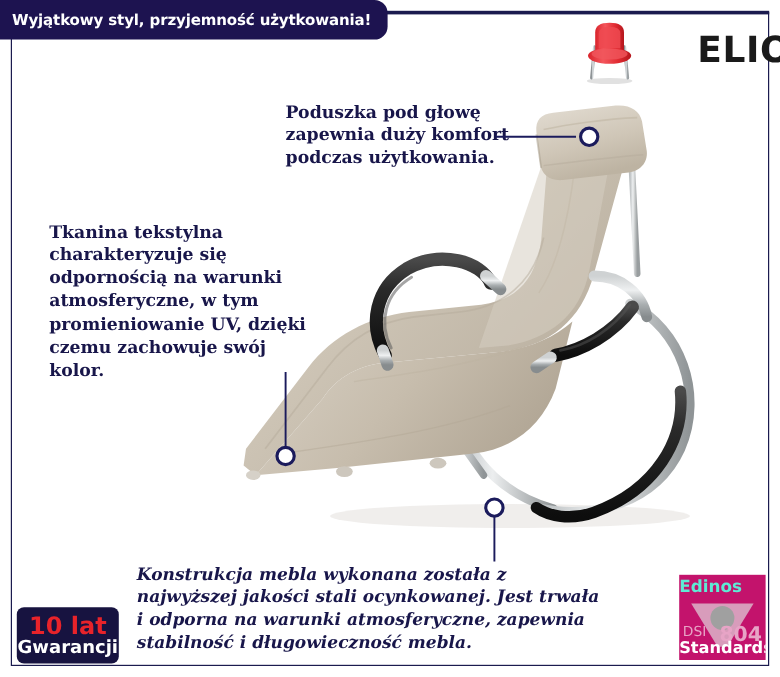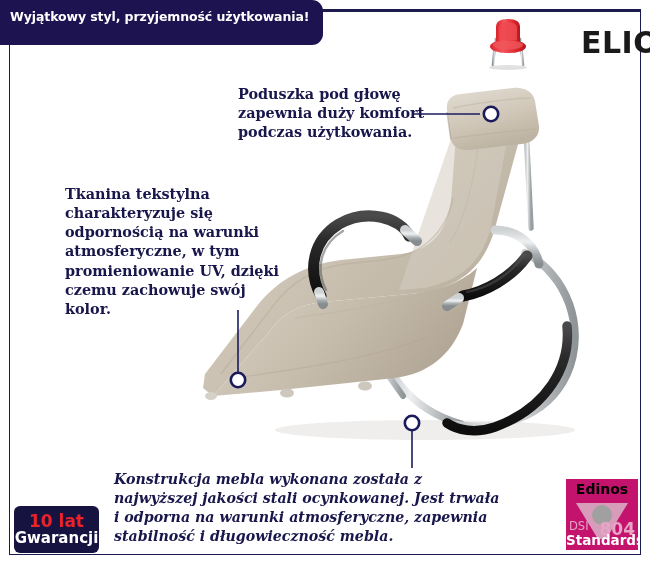--- a/index.html
+++ b/index.html
@@ -27,21 +27,21 @@
     box-sizing: border-box;
     pointer-events: none;
   }
 
   
   #banner {
     position: absolute;
     left: 0px;
     top: 0px;
     height: 33px;
-    padding: 0 14px 12px 10px;
+    padding: 0 14px 0 10px;
     background: #1d1350;
     border-top-right-radius: 11px;
     border-bottom-right-radius: 11px;
     display: flex;
     align-items: center;
     z-index: 6;
   }
   #banner .bn-text {
     color: #ffffff;
     font-size: 12.5px;
@@ -93,21 +93,21 @@
     position: absolute;
     color: #18164a;
     font-family: "DejaVu Serif", serif;
     font-weight: bold;
     font-size: 14.4px;
     line-height: 1.33;
     z-index: 4;
     white-space: pre-line;
   }
   #note-pillow { left: 238px; top: 84px;  width: 215px; }
-  #note-fabric { left: 41px;  top: 184px; width: 252px; margin-left: 24px; }
+  #note-fabric { left: 41px;  top: 184px; width: 252px; }
   #note-frame  { left: 114px; top: 470px; width: 420px; font-size: 14.2px; font-style: italic; }
 
   
   #leaders { position: absolute; left: 0; top: 0; width: 650px; height: 564px; z-index: 5; }
 
   
   #warranty {
     position: absolute;
     left: 14px;
     top: 506px;
@@ -116,21 +116,21 @@
     background: #171340;
     border-radius: 6px;
     z-index: 6;
     display: flex;
     flex-direction: column;
     align-items: center;
     justify-content: center;
   }
   #warranty .w-top {
     color: #e8232a;
-    font-size: 17px;
+    font-size: 20px;
     font-weight: bold;
     line-height: 1.05;
     font-family: "DejaVu Sans", sans-serif;
   }
   #warranty .w-bot {
     color: #ffffff;
     font-size: 15px;
     font-weight: bold;
     line-height: 1.05;
     font-family: "DejaVu Sans", sans-serif;
@@ -143,22 +143,21 @@
     top: 479px;
     width: 72px;
     height: 71px;
     background: #c3136c;
     z-index: 6;
     overflow: hidden;
   }
   #edinos .e-top {
     position: absolute;
     left: 0; right: 0; top: 2px;
-    text-align: center;
-    color: #000000;
+    color: #5eead4;
     font-size: 14px;
     font-weight: bold;
     font-family: "DejaVu Sans", sans-serif;
     z-index: 3;
   }
   #edinos .e-dsi {
     position: absolute;
     left: 3px; top: 40px;
     color: #e7a4c6;
     font-size: 11.5px;

